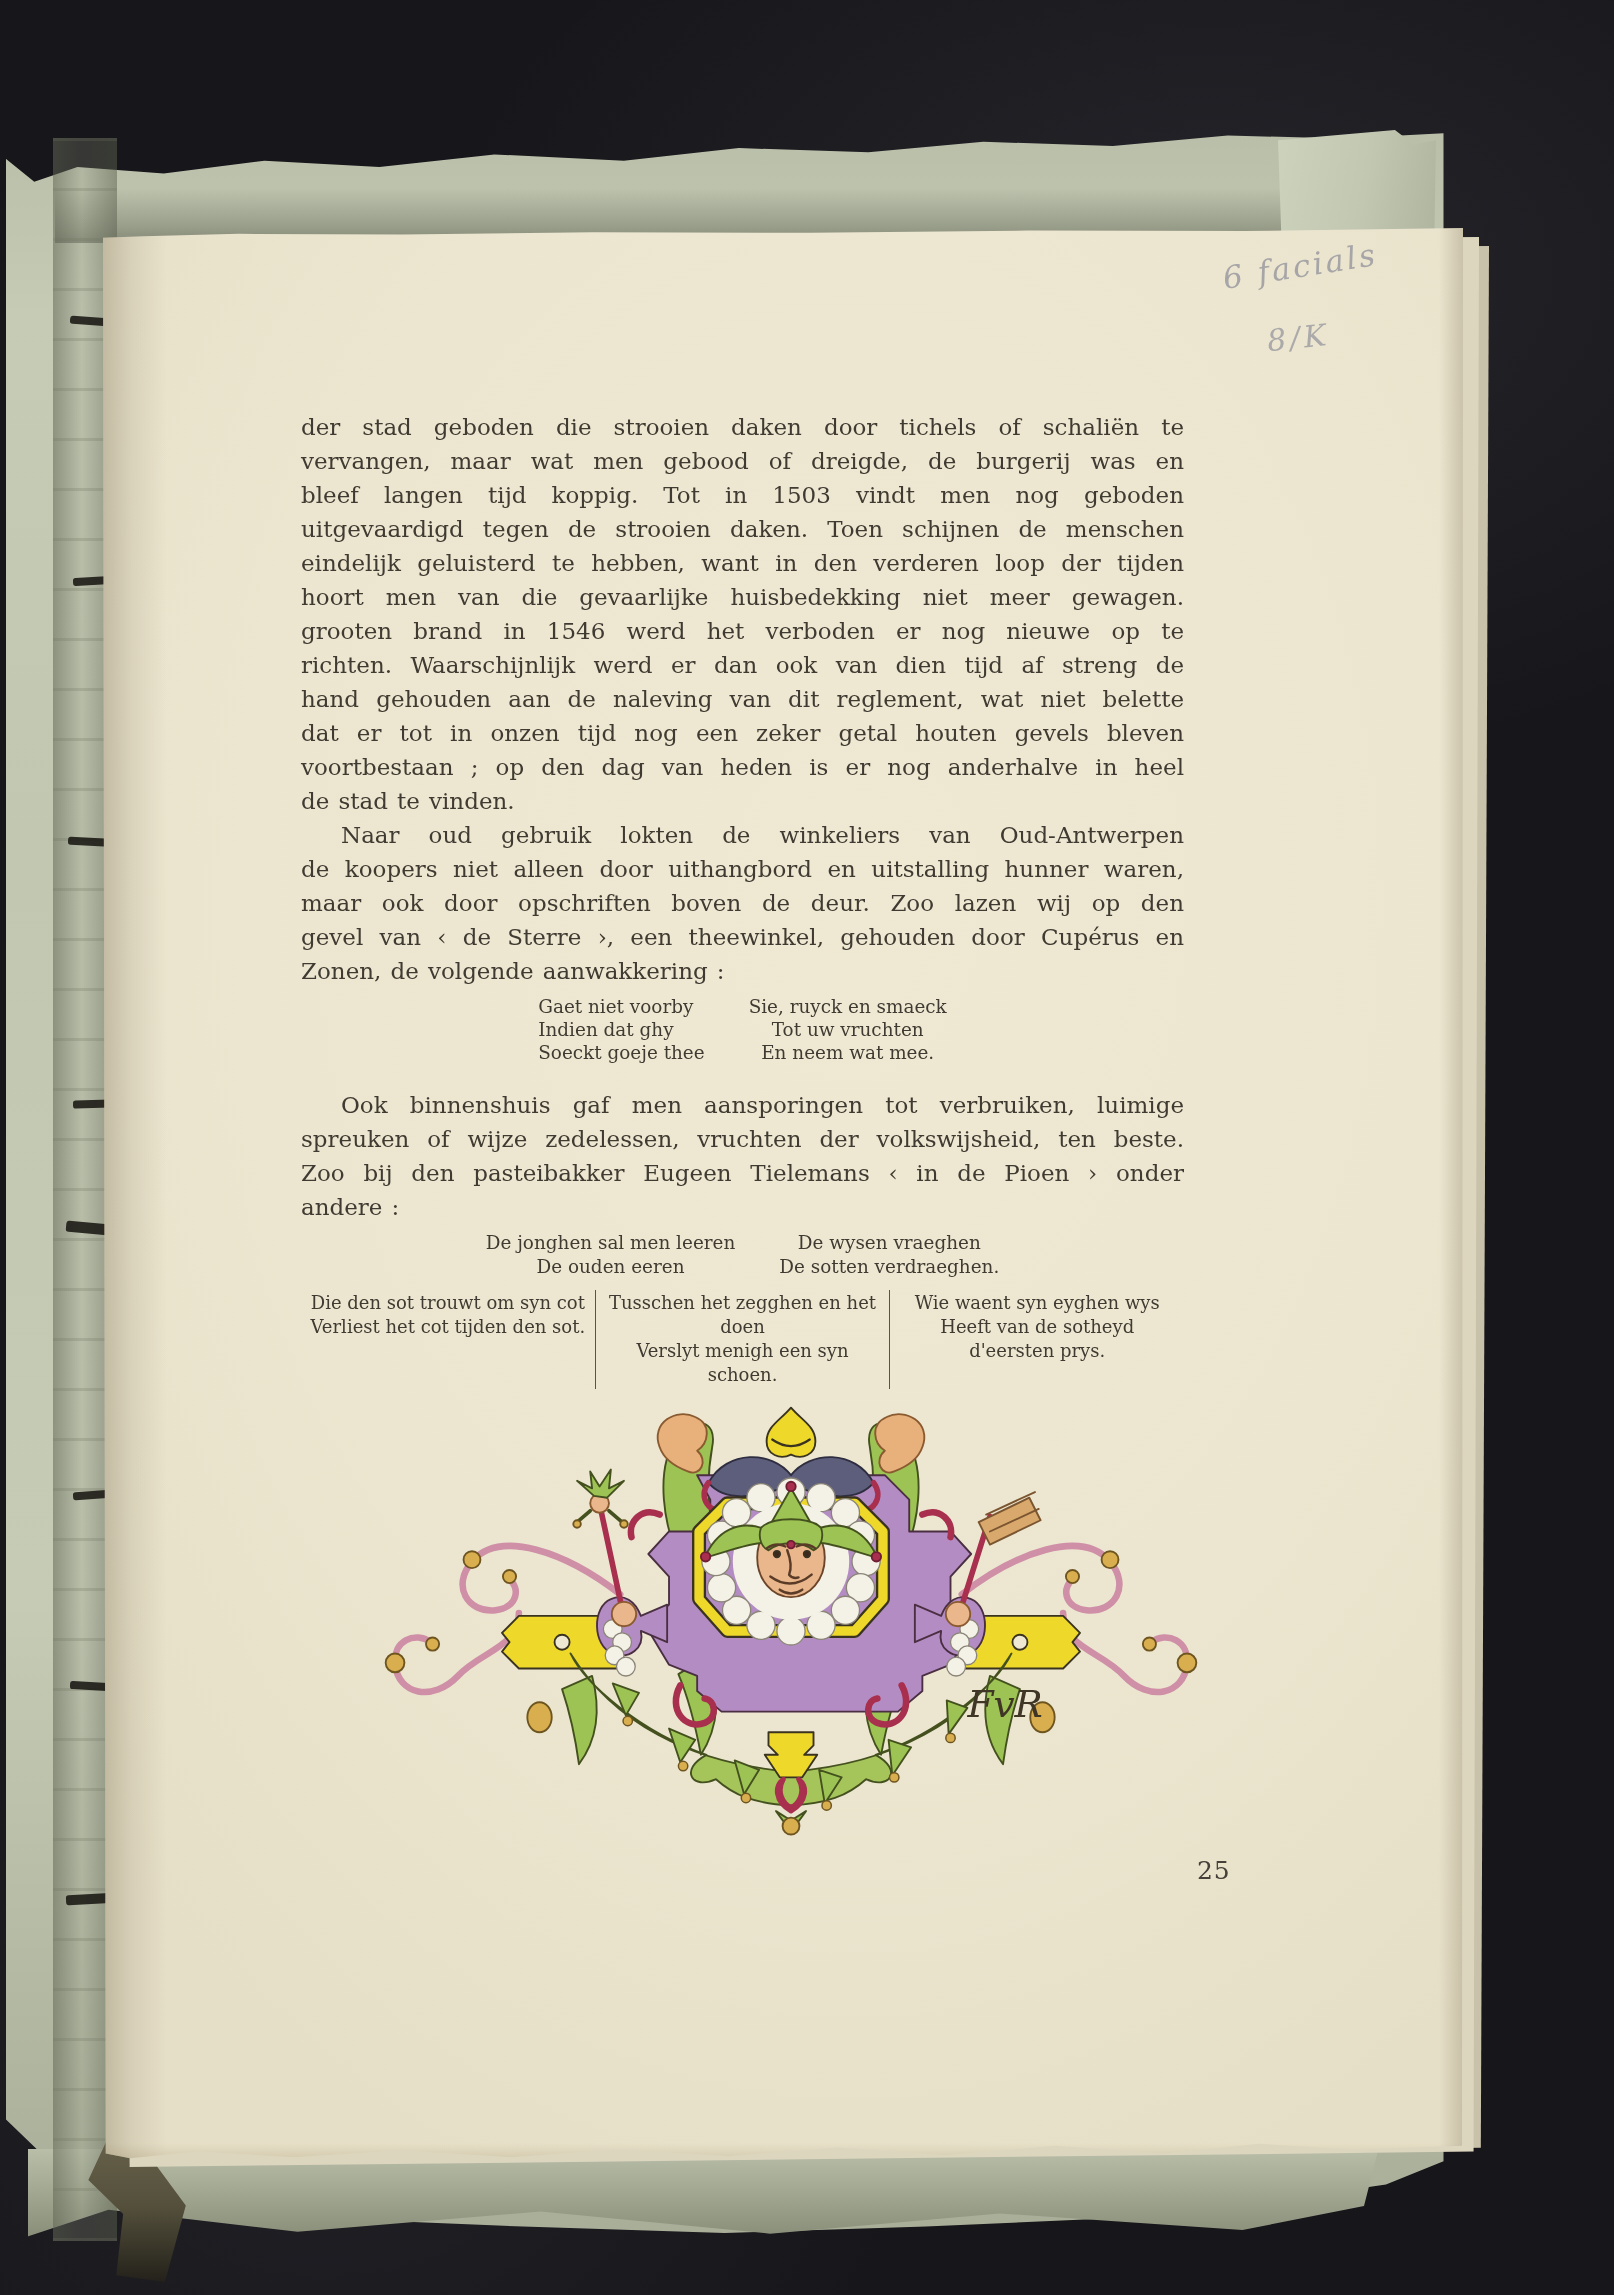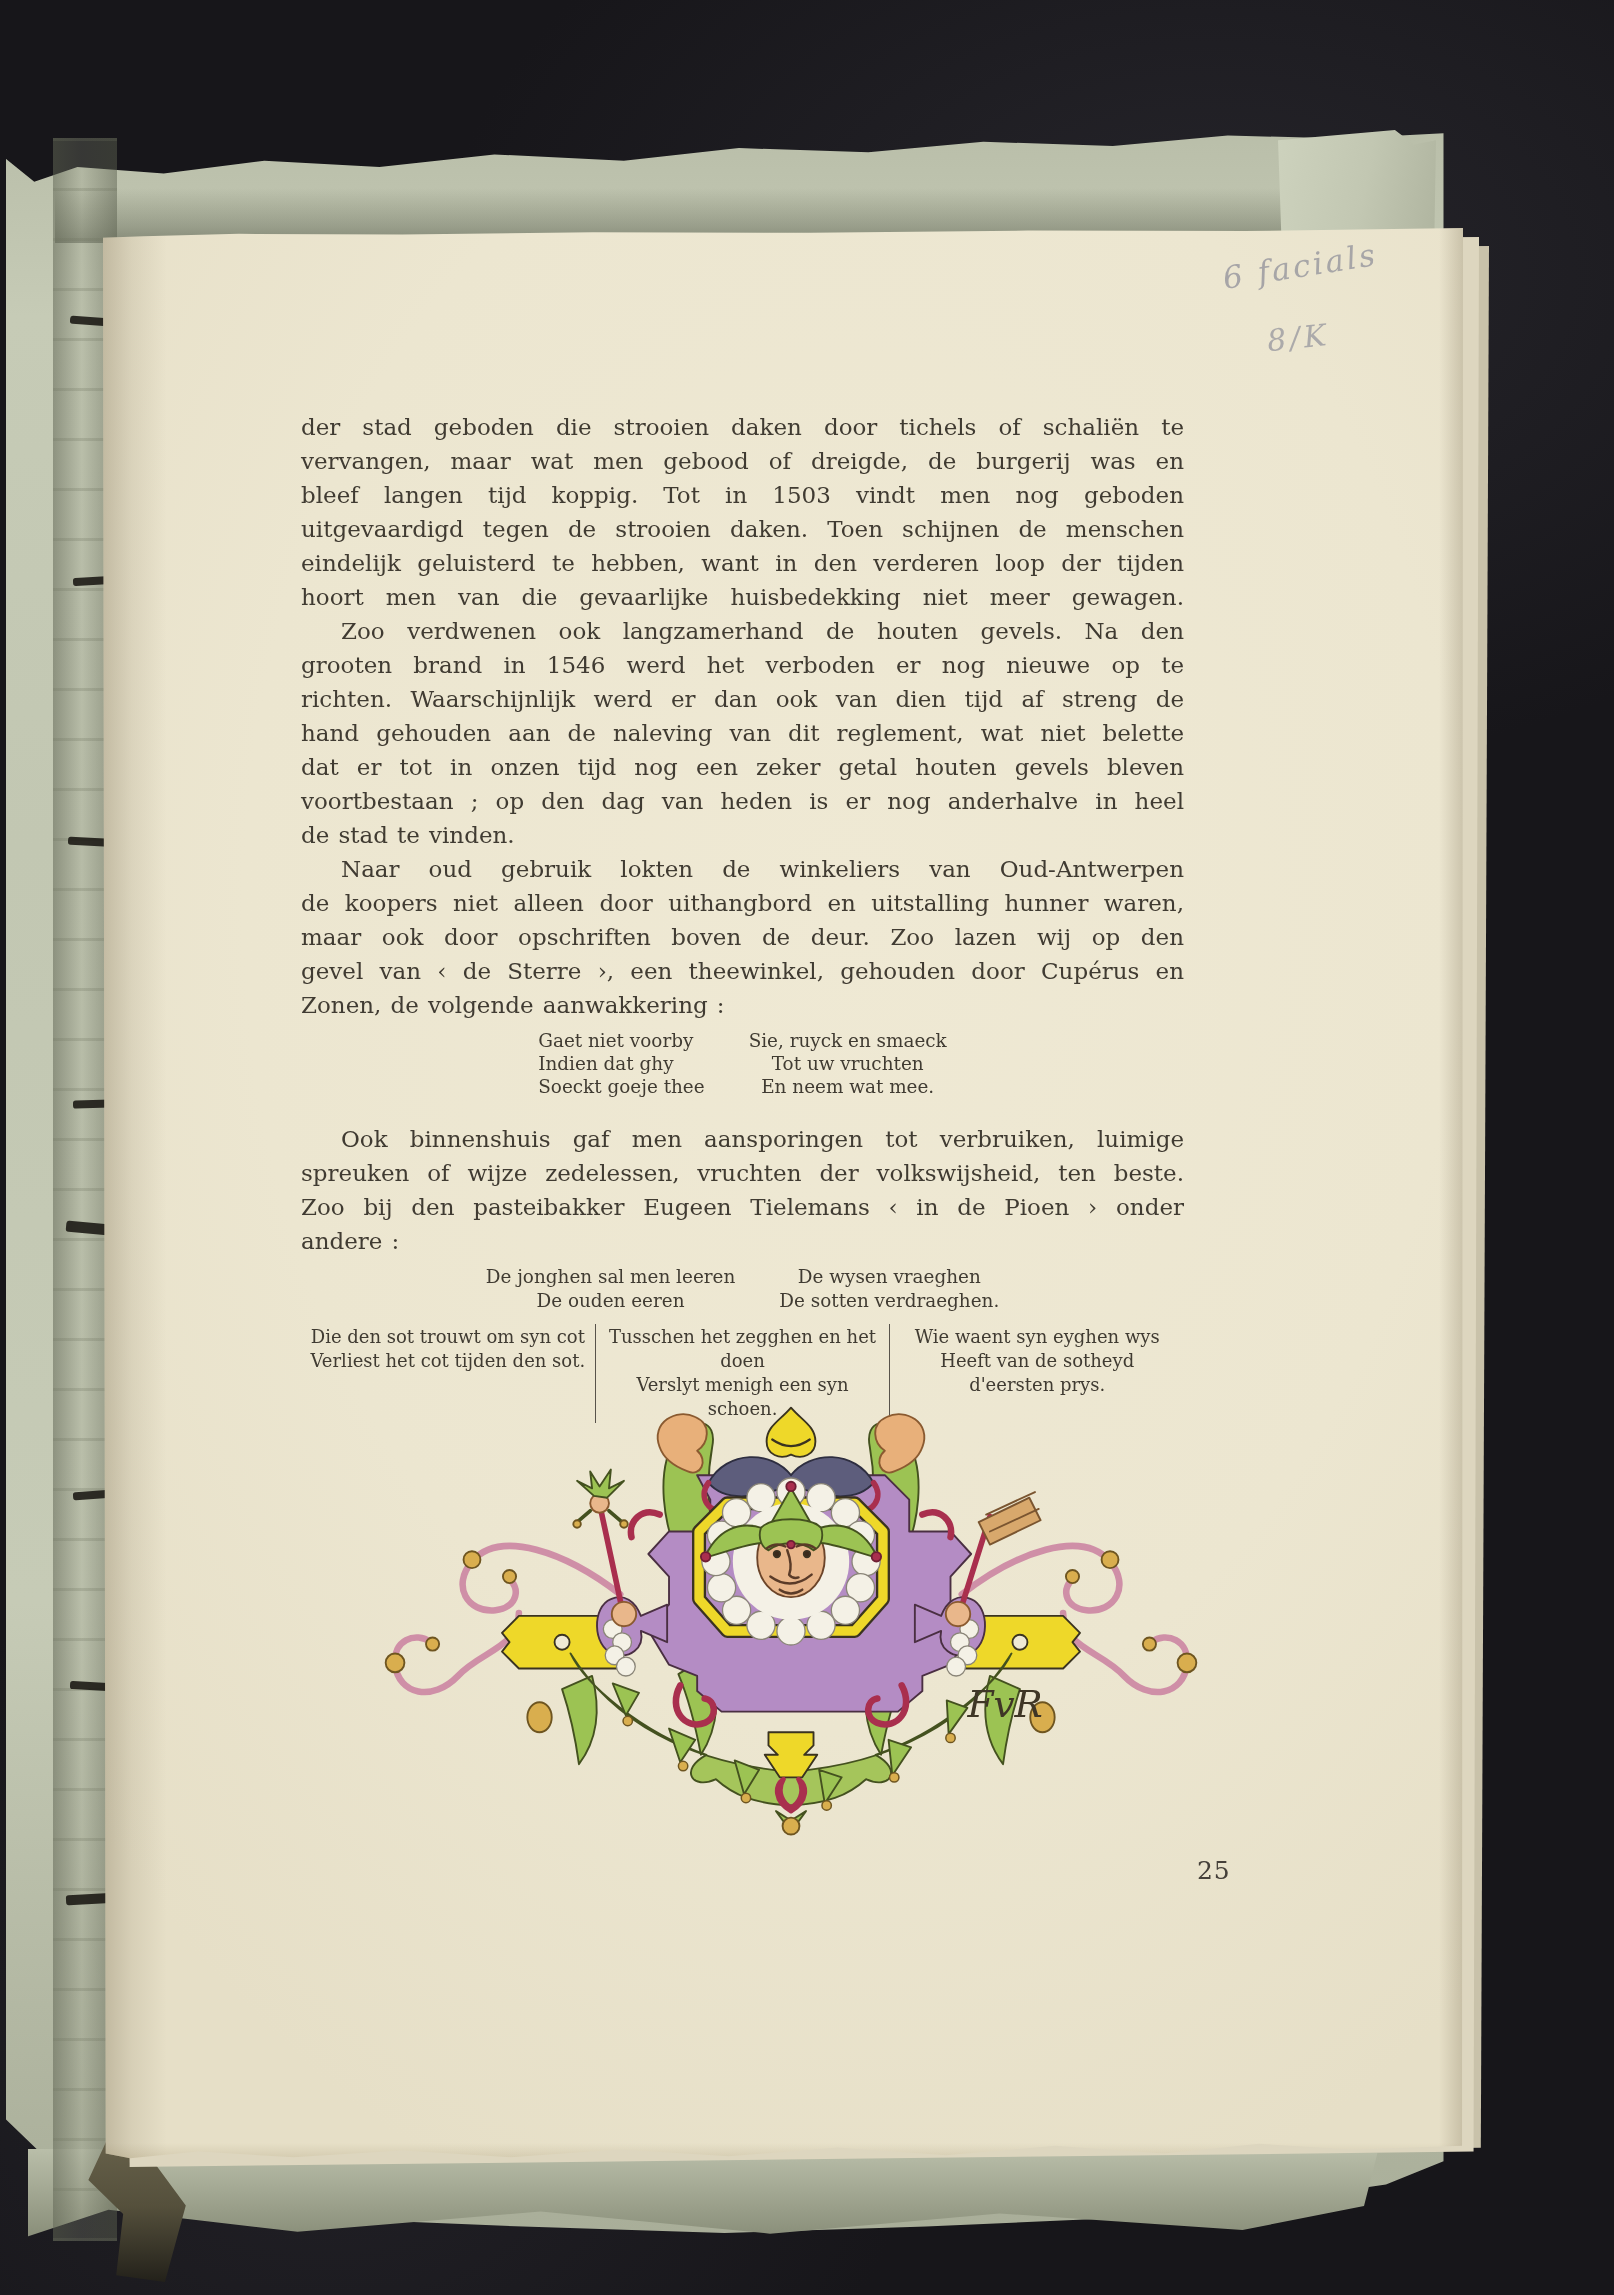--- a/index.html
+++ b/index.html
@@ -104,21 +104,20 @@
     <div class="textblock">
       <div>
         <div class="jline">der stad geboden die strooien daken door tichels of schaliën te</div>
         <div class="jline">vervangen, maar wat men gebood of dreigde, de burgerij was en</div>
         <div class="jline">bleef langen tijd koppig. Tot in 1503 vindt men nog geboden</div>
         <div class="jline">uitgevaardigd tegen de strooien daken. Toen schijnen de menschen</div>
         <div class="jline">eindelijk geluisterd te hebben, want in den verderen loop der tijden</div>
         <div class="jline">hoort men van die gevaarlijke huisbedekking niet meer gewagen.</div>
       </div>
       <div>
-        <div class="jline ind">Zoo verdwenen ook langzamerhand de houten gevels. Na den</div>
         <div class="jline">grooten brand in 1546 werd het verboden er nog nieuwe op te</div>
         <div class="jline">richten. Waarschijnlijk werd er dan ook van dien tijd af streng de</div>
         <div class="jline">hand gehouden aan de naleving van dit reglement, wat niet belette</div>
         <div class="jline">dat er tot in onzen tijd nog een zeker getal houten gevels bleven</div>
         <div class="jline">voortbestaan ; op den dag van heden is er nog anderhalve in heel</div>
         <div class="jline jlast">de stad te vinden.</div>
       </div>
       <div>
         <div class="jline ind">Naar oud gebruik lokten de winkeliers van Oud-Antwerpen</div>
         <div class="jline">de koopers niet alleen door uithangbord en uitstalling hunner waren,</div>

